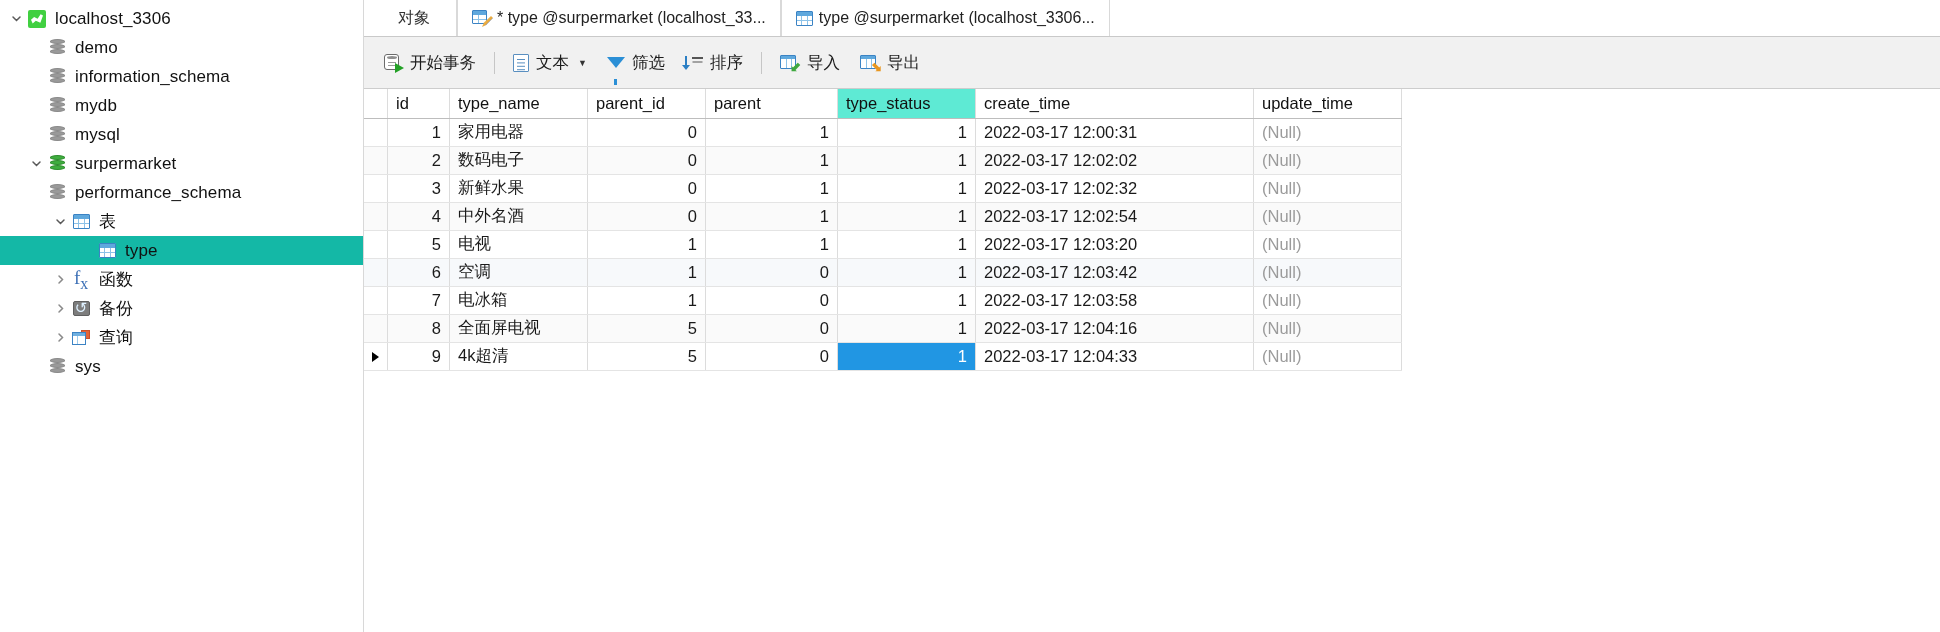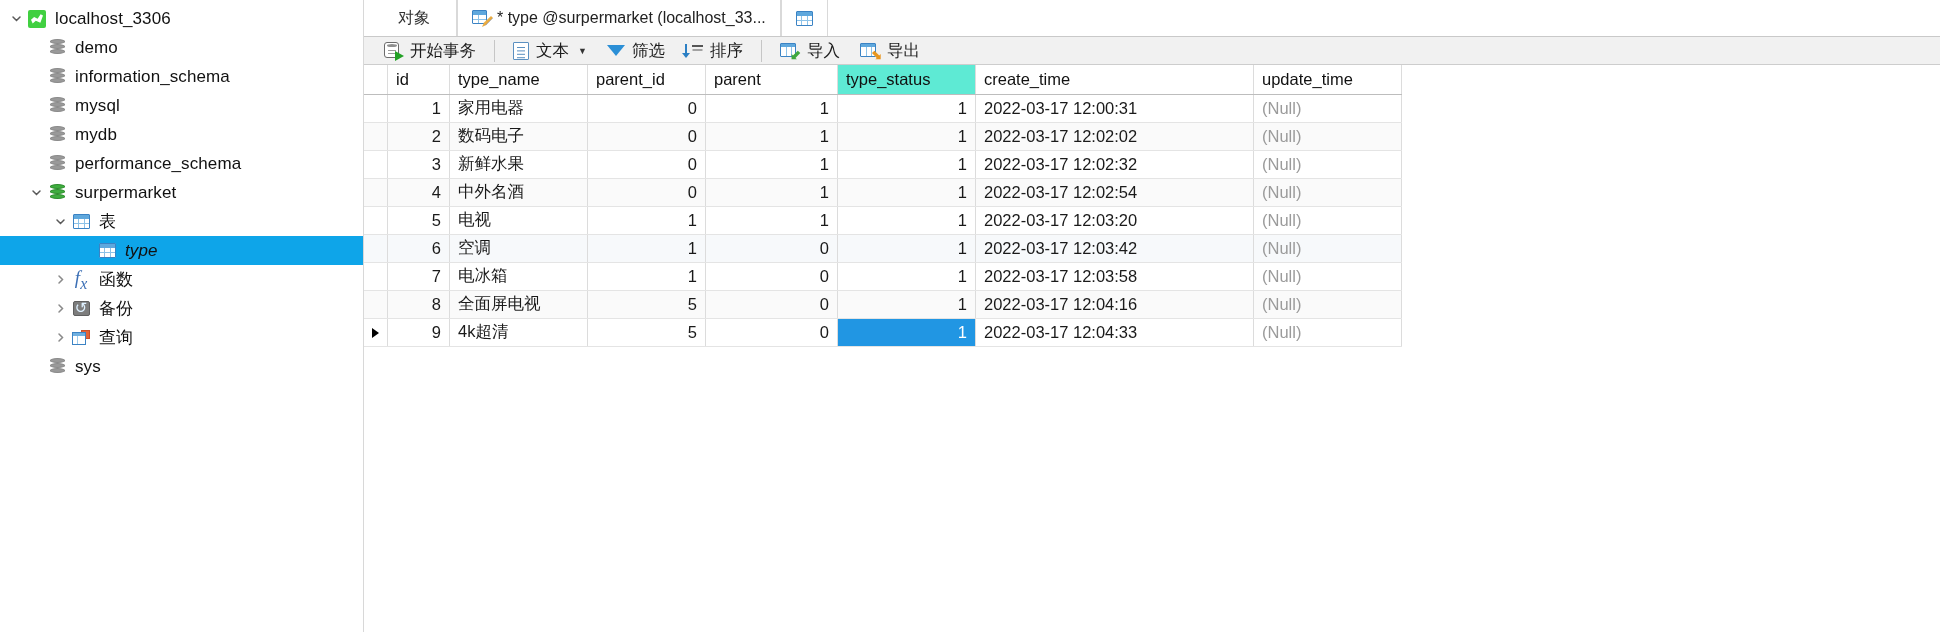--- a/index.html
+++ b/index.html
@@ -23,21 +23,21 @@
     overflow: hidden;
   }
   .tree-row {
     display: flex; align-items: center;
     height: 29px;
     font-size: 17px;
     white-space: nowrap;
     cursor: default;
     padding-right: 6px;
   }
-  .tree-row.selected { background: #0ea5e9; font-style: italic; }
+  .tree-row.selected { background: #14b8a6; }
   .twisty {
     width: 20px; flex: 0 0 20px;
     display: flex; align-items: center; justify-content: center;
     color: #5a5a5a;
     font-size: 13px;
   }
   .twisty svg { display: block; }
   .tnode-icon {
     width: 22px; flex: 0 0 22px;
     display: flex; align-items: center; justify-content: center;
@@ -101,21 +101,21 @@
       linear-gradient(to right, transparent 4px, #8cc2e8 4px, #8cc2e8 5px, transparent 5px),
       linear-gradient(to right, transparent 9px, #8cc2e8 9px, #8cc2e8 10px, transparent 10px);
   }
   .view-icon .gl {
     position:absolute; bottom:0; width:6px; height:6px;
     border:1.4px solid #6a6a6a; border-radius:50%; background:#fff;
   }
   .view-icon .gl.l { left: 2px; }
   .view-icon .gl.r { left: 8px; }
 
-  .fx-icon { font-family: "Liberation Serif", serif; font-style: italic; color:#3b6fb5; font-size:19px; line-height:1; }
+  .fx-icon { font-family: "Liberation Serif", serif; color:#3b6fb5; font-size:19px; line-height:1; }
 
   .query-icon { width:18px; height:16px; position:relative; }
   .query-icon .qgrid{
     position:absolute; left:0; top:2px; width:14px; height:13px;
     border:1.5px solid #3b83c4; background:#fff;
   }
   .query-icon .qgrid::before{
     content:""; position:absolute; left:0; right:0; top:0; height:3px; background:#6fb0e0;
   }
   .query-icon .qgrid::after{
@@ -176,21 +176,21 @@
     background: linear-gradient(to right, transparent 4.6px, #8cc2e8 4.6px, #8cc2e8 5.8px, transparent 5.8px),
                 linear-gradient(to bottom, transparent 4px, #8cc2e8 4px, #8cc2e8 5px, transparent 5px);
   }
   .pencil-grid .pc {
     position:absolute; right:-2px; bottom:-1px; width:11px; height:11px;
     background: linear-gradient(135deg,#f7d477 0%, #e6a63c 55%, #8a8a8a 56%, #6d6d6d 100%);
     clip-path: polygon(0% 100%, 18% 60%, 82% 0%, 100% 18%, 38% 82%);
   }
 
   .toolbar {
-    height: 28px; display: flex; align-items: center;
+    height: 52px; display: flex; align-items: center;
     background: #f1f1f1;
     border-bottom: 1px solid #cdcdcd;
     padding-left: 10px;
     gap: 0;
   }
   .tbtn {
     display:flex; align-items:center; gap:7px;
     padding: 0 10px; height: 30px;
     font-size: 16.5px; color:#1d1d1d; white-space: nowrap;
     cursor: default;
@@ -351,63 +351,63 @@
         <div class="tree-row">
           <span style="display:inline-block;width:26px;flex:0 0 26px"></span>
           <span class="twisty"></span>
           <span class="tnode-icon">
             <span class="cyl">
               <i></i>
               <i></i>
               <i></i>
             </span>
           </span>
-          <span class="tlabel">mysql</span>
+          <span class="tlabel">mydb</span>
         </div>
         <div class="tree-row">
           <span style="display:inline-block;width:26px;flex:0 0 26px"></span>
           <span class="twisty"></span>
           <span class="tnode-icon">
             <span class="cyl">
               <i></i>
               <i></i>
               <i></i>
             </span>
           </span>
-          <span class="tlabel">mydb</span>
-        </div>
-        <div class="tree-row">
-          <span style="display:inline-block;width:26px;flex:0 0 26px"></span>
-          <span class="twisty"></span>
-          <span class="tnode-icon">
-            <span class="cyl">
-              <i></i>
-              <i></i>
-              <i></i>
-            </span>
-          </span>
-          <span class="tlabel">performance_schema</span>
+          <span class="tlabel">mysql</span>
         </div>
         <div class="tree-row">
           <span style="display:inline-block;width:26px;flex:0 0 26px"></span>
           <span class="twisty">
             <svg width="11" height="11" viewBox="0 0 11 11">
               <path d="M2 4 L5.5 7.5 L9 4" stroke="#5a5a5a" stroke-width="1.5" fill="none" stroke-linecap="round"></path>
             </svg>
           </span>
           <span class="tnode-icon">
             <span class="cyl green">
               <i></i>
               <i></i>
               <i></i>
             </span>
           </span>
           <span class="tlabel">surpermarket</span>
         </div>
         <div class="tree-row">
+          <span style="display:inline-block;width:26px;flex:0 0 26px"></span>
+          <span class="twisty"></span>
+          <span class="tnode-icon">
+            <span class="cyl">
+              <i></i>
+              <i></i>
+              <i></i>
+            </span>
+          </span>
+          <span class="tlabel">performance_schema</span>
+        </div>
+        <div class="tree-row">
           <span style="display:inline-block;width:50px;flex:0 0 50px"></span>
           <span class="twisty">
             <svg width="11" height="11" viewBox="0 0 11 11">
               <path d="M2 4 L5.5 7.5 L9 4" stroke="#5a5a5a" stroke-width="1.5" fill="none" stroke-linecap="round"></path>
             </svg>
           </span>
           <span class="tnode-icon">
             <span class="grid-icon"></span>
           </span>
           <span class="tlabel">表</span>
@@ -488,20 +488,21 @@
               <span class="pc"></span>
             </span>
         </span>
         <span class="tab-label">* type @surpermarket (localhost_33...</span>
       </div>
 
       <div class="tab active">
         <span class="tab-icon">
           <span class="grid-icon"></span>
         </span>
+        <span class="tab-label">type @surpermarket (localhost_3306...</span>
       </div>
     </div>
 
     <div class="toolbar">
       <div class="tbtn">
         <span class="ic-trans">
             <span class="db"></span>
             <span class="play"></span>
           </span>
         <span>开始事务</span>

